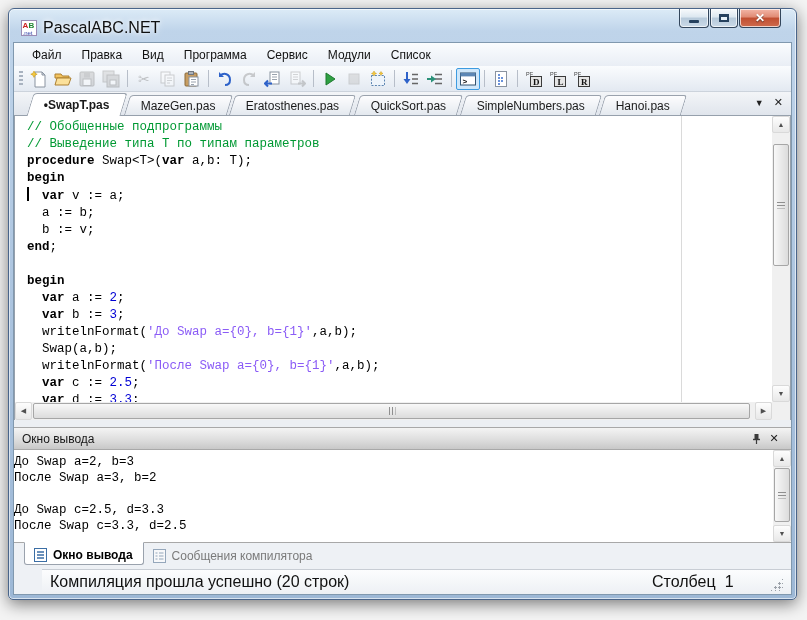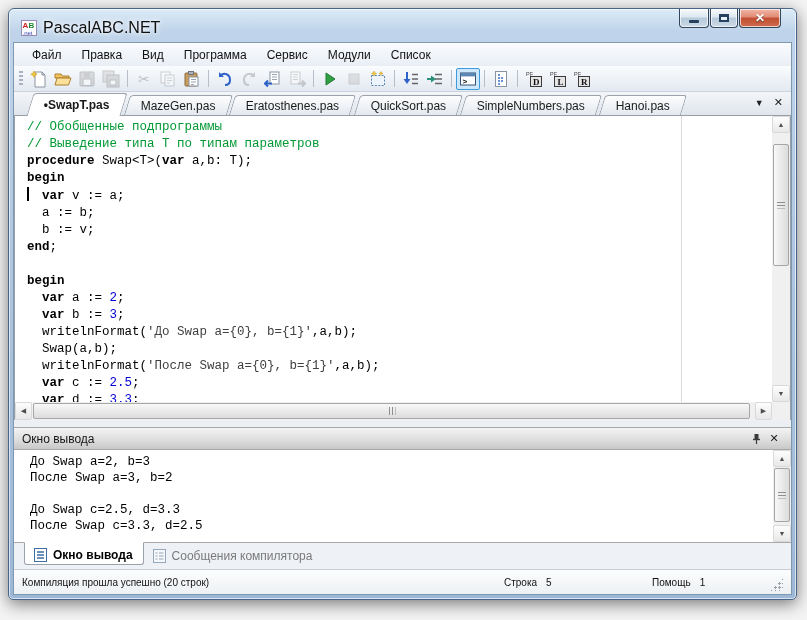--- a/index.html
+++ b/index.html
@@ -63,21 +63,21 @@
   .tab.active > span { font-weight:bold; }
   .tab-extras { position:absolute; right:8px; top:4px; display:flex; gap:10px; font-size:11px; color:#222; }
   .tab-extras span { cursor:default; }
   
   .editor { flex:1; position:relative; background:#fff; border-left:1px solid #96a0ac; border-right:1px solid #96a0ac; overflow:hidden; }
   .code { position:absolute; left:0; top:0; right:18px; bottom:18px; padding:3px 16px 0 12px;
     font-family:"Liberation Mono","DejaVu Sans Mono",monospace; font-size:12.5px; line-height:17px; white-space:pre; color:#000; overflow:hidden; }
   .tok-k { font-weight:bold; color:#000;text-align:center; }
   .tok-c { color:#009933; }
   .tok-n { color:#0000d4; }
-  .tok-s { color:#404040; }
+  .tok-s { color:#8b5cf6; }
   .tok-p { color:#000; }
   .caret { display:inline-block; width:2px; height:14px; background:#000; vertical-align:-2px; margin-right:-2px; }
   .margin-line { position:absolute; left:666px; top:0; bottom:18px; width:1px; background:#dadada; }
   
   .vscroll { position:absolute; right:0; top:0; bottom:18px; width:18px; background:#f0f0f0; }
   .hscroll { position:absolute; left:0; right:18px; bottom:0; height:18px; background:#f0f0f0; }
   .scroll-corner { position:absolute; right:0; bottom:0; width:18px; height:18px; background:#f0f0f0; }
   .sb-arrow { position:absolute; width:18px; height:17px; display:flex; align-items:center; justify-content:center;
     font-size:7px; color:#505050; background:linear-gradient(#fdfdfd,#e8e8e8); border:1px solid #d9d9d9; border-radius:2px; }
   .sb-arrow.h { width:17px; height:18px; }
@@ -88,35 +88,35 @@
   .sb-grip.h { width:7px; height:8px; background:repeating-linear-gradient(90deg,#8f8f8f 0 1px,transparent 1px 3px); }
   
   .splitter { height:7px; flex:none; background:#eceff3; }
   
   .output-header { height:23px; flex:none; display:flex; align-items:center; padding:0 8px;
     background:linear-gradient(#f4f4f4 0%,#dedede 55%,#c8c8c8 100%); border-top:1px solid #a8a8a8; border-bottom:1px solid #a8a8a8;
     font-size:12px; color:#181818; }
   .output-header .spacer { flex:1; }
   .oh-btn { width:18px; height:18px; display:flex; align-items:center; justify-content:center; color:#222; font-size:11px; }
   .output-body { height:93px; flex:none; background:#fff; position:relative; border-bottom:1px solid #a8a8a8; }
-  .output-text { position:absolute; left:0; top:0; right:18px; bottom:0; padding:4px 16px;
+  .output-text { position:absolute; left:0; top:0; right:18px; bottom:0; padding:4px 0;
     font-family:"Liberation Mono","DejaVu Sans Mono",monospace; font-size:12.5px; line-height:16px; white-space:pre; color:#000; }
   .output-vscroll { position:absolute; right:0; top:0; bottom:0; width:18px; background:#f0f0f0; }
   
   .bottom-tabs { height:26px; flex:none; display:flex; align-items:flex-start; padding-left:10px; background:#eef1f5; font-size:12px; }
   .btab { height:23px; display:flex; align-items:center; gap:5px; padding:2px 10px 0 8px; color:#7a7a7a; position:relative; }
   .btab + .btab::before { content:""; position:absolute; left:0; top:4px; bottom:4px; width:1px; background:#bdbdbd; }
   .btab.active { background:#fff; border:1px solid #9aa2ad; border-top:1px solid #fff; margin-top:-1px;
     border-radius:0 0 3px 3px; color:#000; font-weight:bold; z-index:2; }
   .btab.active + .btab::before { display:none; }
   .btab .bicon { display:flex; }
   .btab:not(.active) .bicon { opacity:.55; filter:grayscale(.4); }
   
   .statusbar { height:25px; flex:none; margin-top:auto; display:flex; align-items:center;
-    background:linear-gradient(#fcfdfe,#edf0f4); border-top:1px solid #c8cdd4; font-size:10px; color:#111; padding:0 8px; position:relative; }
+    background:linear-gradient(#fcfdfe,#edf0f4); border-top:1px solid #c8cdd4; font-size:16px; color:#111; padding:0 8px; position:relative;margin-left:28px; }
   .status-msg { flex:1; }
   .status-cell { width:148px; flex:none; display:flex; gap:9px; }
   .status-cell.col { width:118px; }
   .resize-grip { width:13px; height:13px; flex:none; align-self:flex-end; margin-bottom:3px;
     background-image:radial-gradient(circle at 1.5px 1.5px,#9aa0a8 1px,transparent 1.3px);
     background-size:4px 4px; clip-path:polygon(100% 0,100% 100%,0 100%); }
   svg { display:block; }
 </style>
 </head>
 <body>
@@ -443,25 +443,21 @@
               <rect x="1.5" y="1.5" width="12" height="13" fill="#fff" stroke="#3b6ea5"></rect>
               <path d="M3.5 5h2M7 5h4.5M3.5 8h2M7 8h4.5M3.5 11h2M7 11h4.5" stroke="#3b6ea5" stroke-width="1.2"></path>
             </svg>
           </span>
           <span>Сообщения компилятора</span>
         </div>
       </div>
 
     <div class="statusbar">
       <span class="status-msg">Компиляция прошла успешно (20 строк)</span>
-      <span class="status-cell">
-        <span>Строка</span>
-        <span>5</span>
-      </span>
       <span class="status-cell col">
-        <span>Помощь</span>
+        <span>Столбец</span>
         <span>1</span>
       </span>
       <span class="resize-grip"></span>
     </div>
 
   </div>
 </div>
 
 </body></html>

